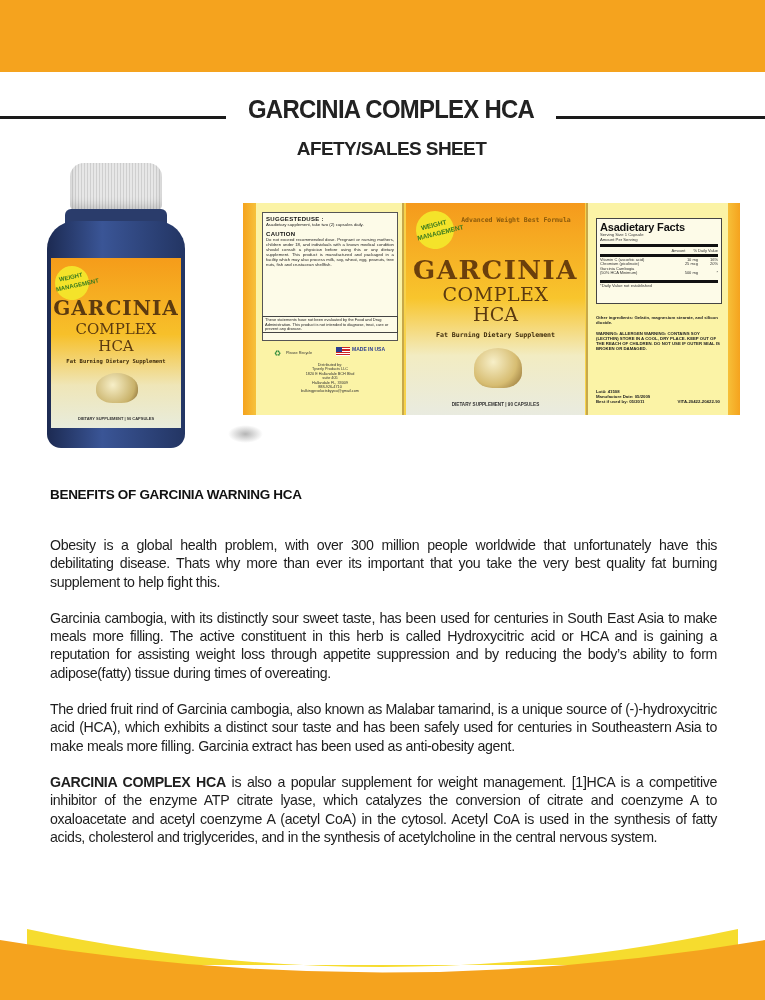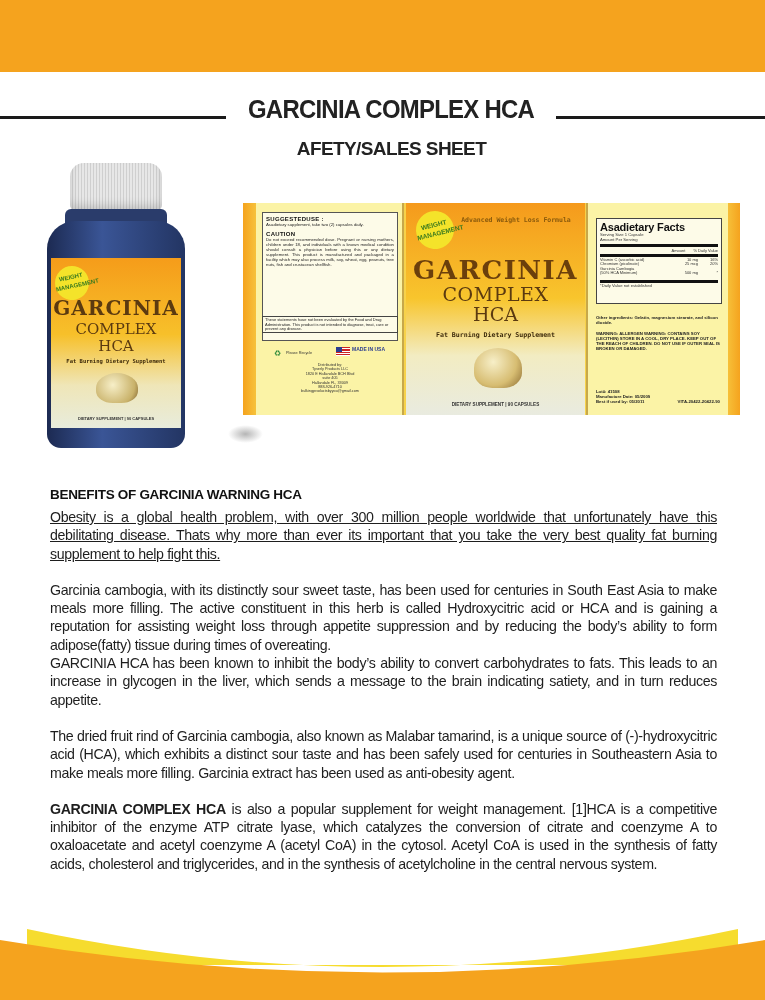--- a/index.html
+++ b/index.html
@@ -75,21 +75,21 @@
   .r-text { position: absolute; left: 8px; width: 126px; font-size: 4.3px; line-height: 5px; font-weight: bold; color: #222; }
   .r-lot { position: absolute; left: 8px; top: 186px; font-size: 4.3px; line-height: 5px; font-weight: bold; color: #222; }
   .r-vita { position: absolute; right: 8px; top: 196px; font-size: 4.3px; font-weight: bold; color: #222; }
 
   .shadow-blob { position: absolute; left: 228px; top: 425px; width: 35px; height: 18px; background: radial-gradient(ellipse, rgba(120,120,120,0.55), rgba(255,255,255,0) 70%); }
 
   
   .content { position: absolute; left: 50px; top: 487px; width: 667px; }
   .sec-heading { font-size: 13.5px; font-weight: bold; color: #111; letter-spacing: -0.3px; }
   .para { font-size: 14.2px; line-height: 18.3px; color: #1e1e1e; text-align: justify; letter-spacing: -0.35px; }
-  .para.p1 { margin-top: 6px; text-decoration: underline; }
+  .para.p1 { margin-top: 34px; }
   .para.gap { margin-top: 18px; }
   .para b { font-weight: bold; }
 
   .bottom-wave { position: absolute; left: 0; top: 925px; width: 765px; height: 75px; }
 </style>
 </head>
 <body>
 
 <div class="top-band"></div>
 
@@ -134,21 +134,21 @@
       <div>1820 E Hallandale BCH Blvd</div>
       <div>suite 405</div>
       <div>Hallandale FL, 33009</div>
       <div>888-926-4710</div>
       <div>bulkingproductsbyyou@gmail.com</div>
     </div>
   </div>
 
   <div class="panel center">
     <div class="c-badge">WEIGHT MANAGEMENT</div>
-    <div class="c-adv">Advanced Weight Loss Formula</div>
+    <div class="c-adv">Advanced Weight Best Formula</div>
     <div class="c-brand g">GARCINIA</div>
     <div class="c-brand c">COMPLEX</div>
     <div class="c-brand h">HCA</div>
     <div class="c-tag">Fat Burning Dietary Supplement</div>
     <div class="c-fruit"></div>
     <div class="c-foot">DIETARY SUPPLEMENT | 90 CAPSULES</div>
   </div>
 
   <div class="panel right">
     <div class="sf-box">
@@ -193,21 +193,20 @@
     </div>
     <div class="r-vita">VITA-20422-20422-90</div>
   </div>
 </div>
 <div class="shadow-blob"></div>
 
 <div class="content">
   <div class="sec-heading">BENEFITS OF GARCINIA WARNING HCA</div>
   <p class="para p1">Obesity is a global  health problem, with over 300 million people worldwide that unfortunately have this debilitating disease.  Thats why more than ever its important that you take the very best quality fat  burning supplement to help fight this.</p>
   <p class="para gap">Garcinia cambogia, with its distinctly sour sweet taste, has been used for centuries in South East Asia to make meals more filling. The active constituent in this herb is called Hydroxycitric acid or HCA and is gaining a reputation for  assisting weight loss through appetite suppression and by reducing the body’s ability to form adipose(fatty) tissue during times of overeating.</p>
-  <p class="para">GARCINIA HCA has been known to  inhibit the body’s ability to convert carbohydrates to fats. This leads to an increase in glycogen in the liver, which sends a message to the brain indicating satiety, and in turn reduces appetite.</p>
   <p class="para gap">The dried fruit rind of Garcinia cambogia, also known as Malabar tamarind, is a unique  source of (-)-hydroxycitric acid (HCA), which exhibits a distinct sour taste and has been safely used for centuries in Southeastern Asia to make meals more filling. Garcinia  extract has been used as anti-obesity agent.</p>
   <p class="para gap"><b>GARCINIA COMPLEX HCA</b><span> is also a popular supplement for weight management. [1]HCA is a competitive inhibitor of the enzyme ATP citrate lyase, which catalyzes the conversion of citrate and coenzyme A to oxaloacetate and acetyl coenzyme A (acetyl CoA)  in the cytosol. Acetyl CoA is used in the synthesis of fatty acids, cholesterol and triglycerides, and in the synthesis of acetylcholine in the central nervous system.</span></p>
 </div>
 
 <svg class="bottom-wave" viewBox="0 0 765 75" preserveAspectRatio="none">
   <path d="M27 4 Q382 80 738 4 L738 40 L27 40 Z" fill="#f6dc2e"></path>
   <path d="M0 15 Q382 80 765 15 L765 75 L0 75 Z" fill="#f5a31e"></path>
 </svg>
 
 </body></html>

